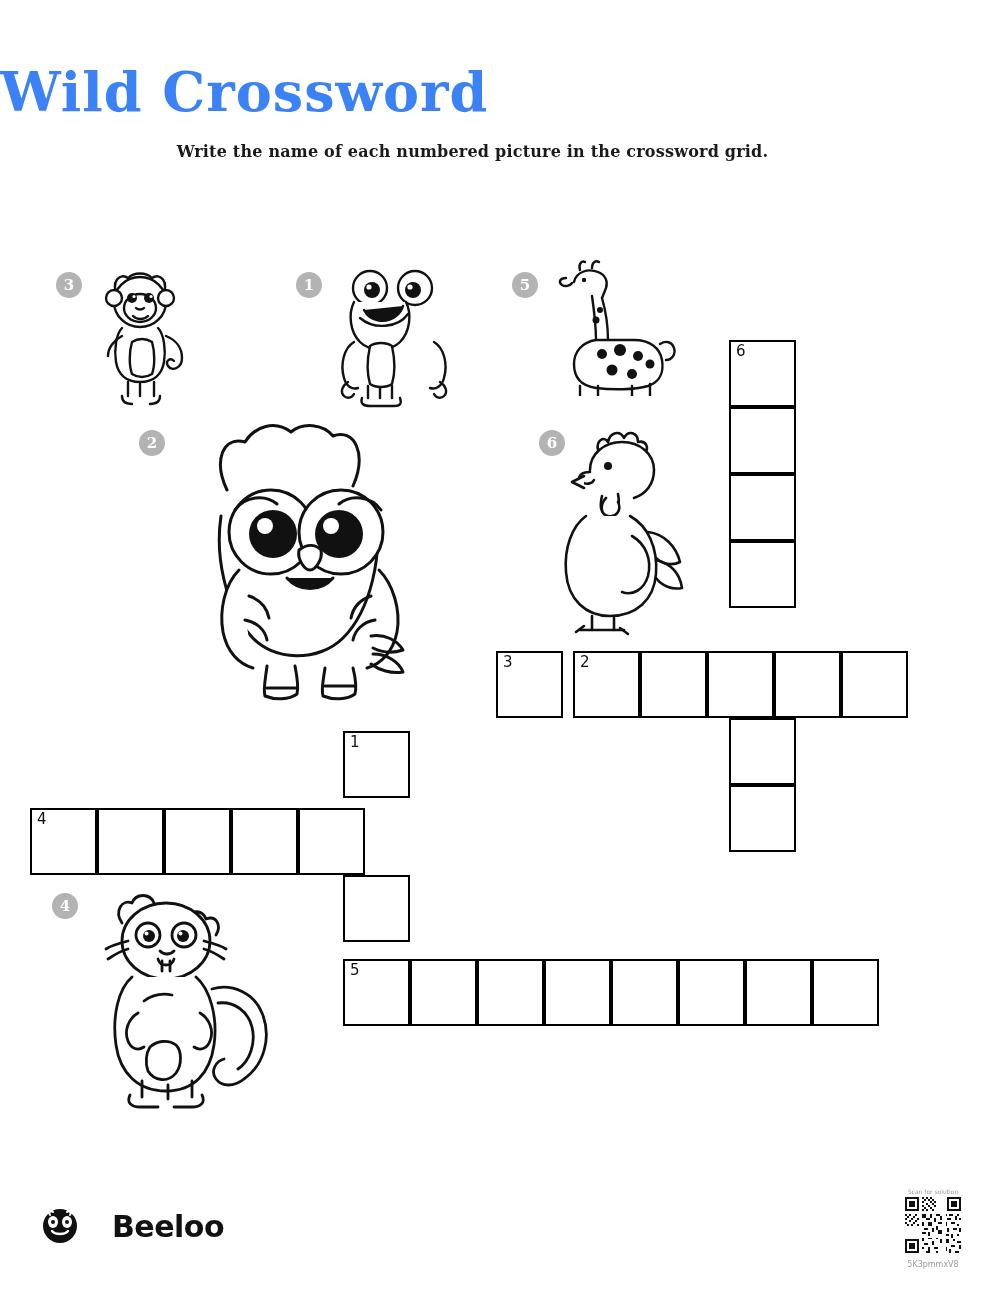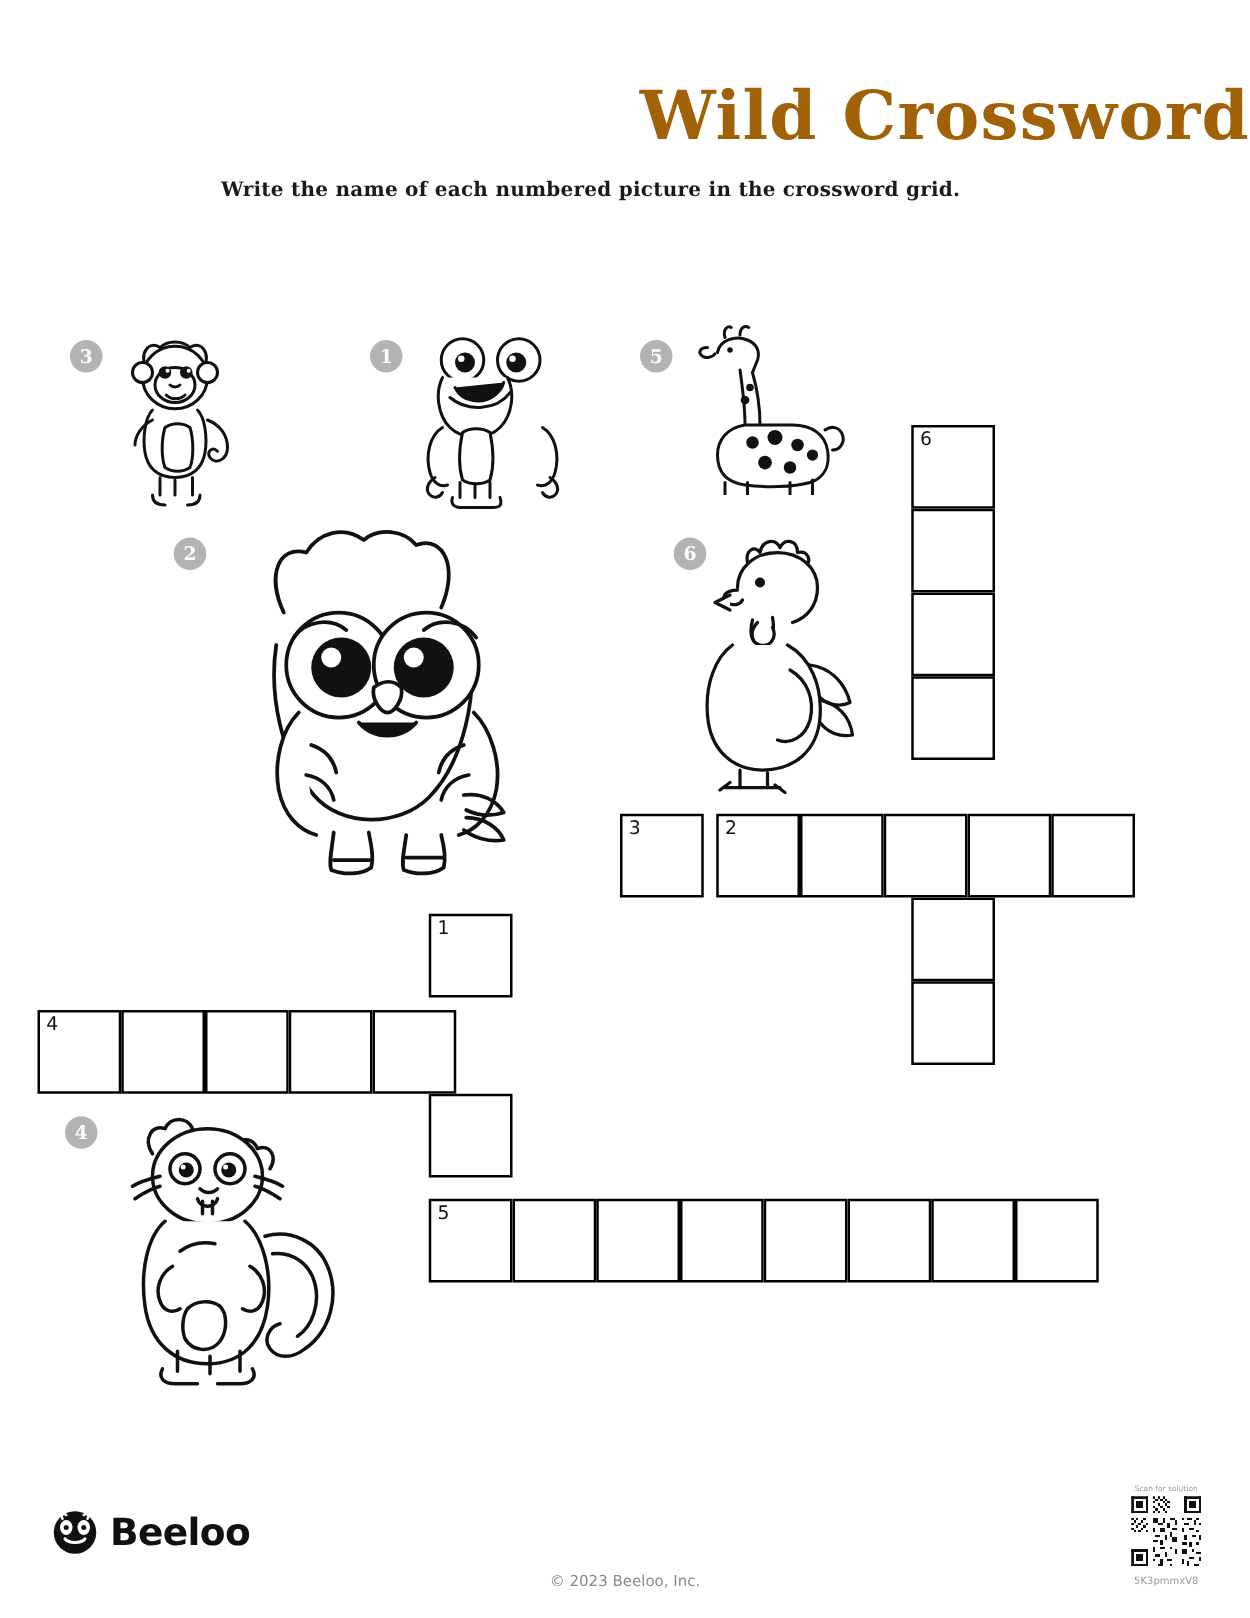--- a/index.html
+++ b/index.html
@@ -18,26 +18,26 @@
     position: absolute;
     inset: 0;
   }
 
   
   .title {
     position: absolute;
     top: 60px;
     left: 0;
     width: 1000px;
-    text-align: right;
+    text-align: left;
     font-family: "DejaVu Serif", serif;
     font-weight: 700;
     font-size: 54px;
     letter-spacing: 1px;
-    color: #a16207;
+    color: #3b82f6;
   }
   .subtitle {
     position: absolute;
     top: 142px;
     left: 0;
     width: 945px;
     text-align: center;
     font-family: "DejaVu Serif", serif;
     font-weight: 700;
     font-size: 16px;
@@ -99,20 +99,21 @@
     display: flex;
     align-items: center;
     gap: 10px;
   }
   .brand-name {
     font-family: "DejaVu Sans", sans-serif;
     font-weight: 700;
     font-size: 30px;
     color: #111;
     letter-spacing: -0.5px;
+    margin-left: 24px;
   }
   .copyright {
     position: absolute;
     top: 1258px;
     left: 0;
     width: 1000px;
     text-align: center;
     font-family: "DejaVu Sans", sans-serif;
     font-size: 12px;
     color: #8a8a8a;
@@ -339,21 +340,20 @@
       <ellipse cx="11" cy="14" rx="5" ry="6" fill="#fff"></ellipse>
       <ellipse cx="25" cy="14" rx="5" ry="6" fill="#fff"></ellipse>
       <circle cx="11" cy="14" r="2" fill="#111"></circle>
       <circle cx="25" cy="14" r="2" fill="#111"></circle>
       <path d="M10 23c3 4 13 4 16 0" stroke="#fff" stroke-width="2.4" fill="none" stroke-linecap="round"></path>
       <path d="M8 7c-2-3 1-5 3-3M28 7c2-3-1-5-3-3" stroke="#fff" stroke-width="2" fill="none" stroke-linecap="round"></path>
     </svg>
     <span class="brand-name">Beeloo</span>
   </div>
 
-  <div class="copyright">© 2023 Beeloo, Inc.</div>
 
   <div class="qr-wrap">
     <div class="qr-caption">Scan for solution</div>
     <svg class="qr-code" viewBox="0 0 29 29" shape-rendering="crispEdges">
       <rect width="29" height="29" fill="#fff"></rect>
       <g fill="#111">
         <rect x="0" y="0" width="7" height="1"></rect>
           <rect x="0" y="6" width="7" height="1"></rect>
         <rect x="0" y="0" width="1" height="7"></rect>
           <rect x="6" y="0" width="1" height="7"></rect>

